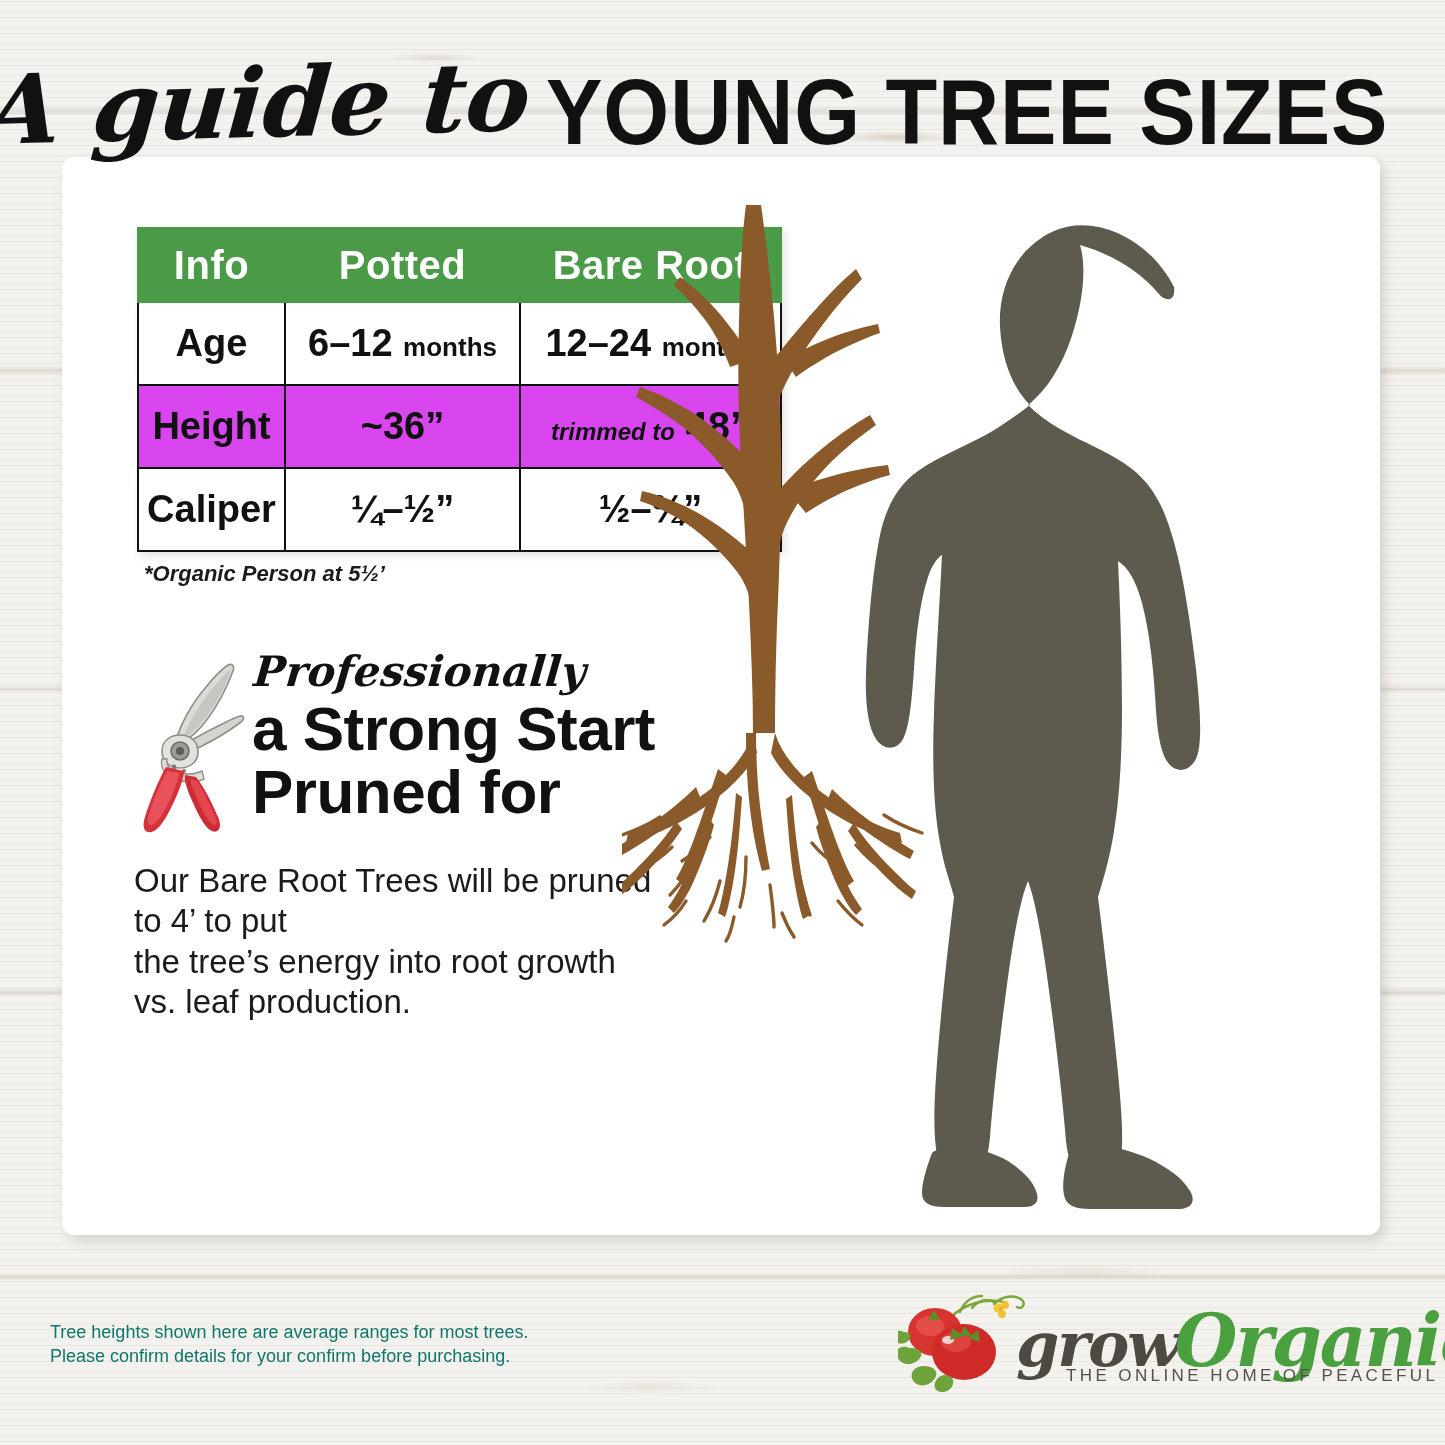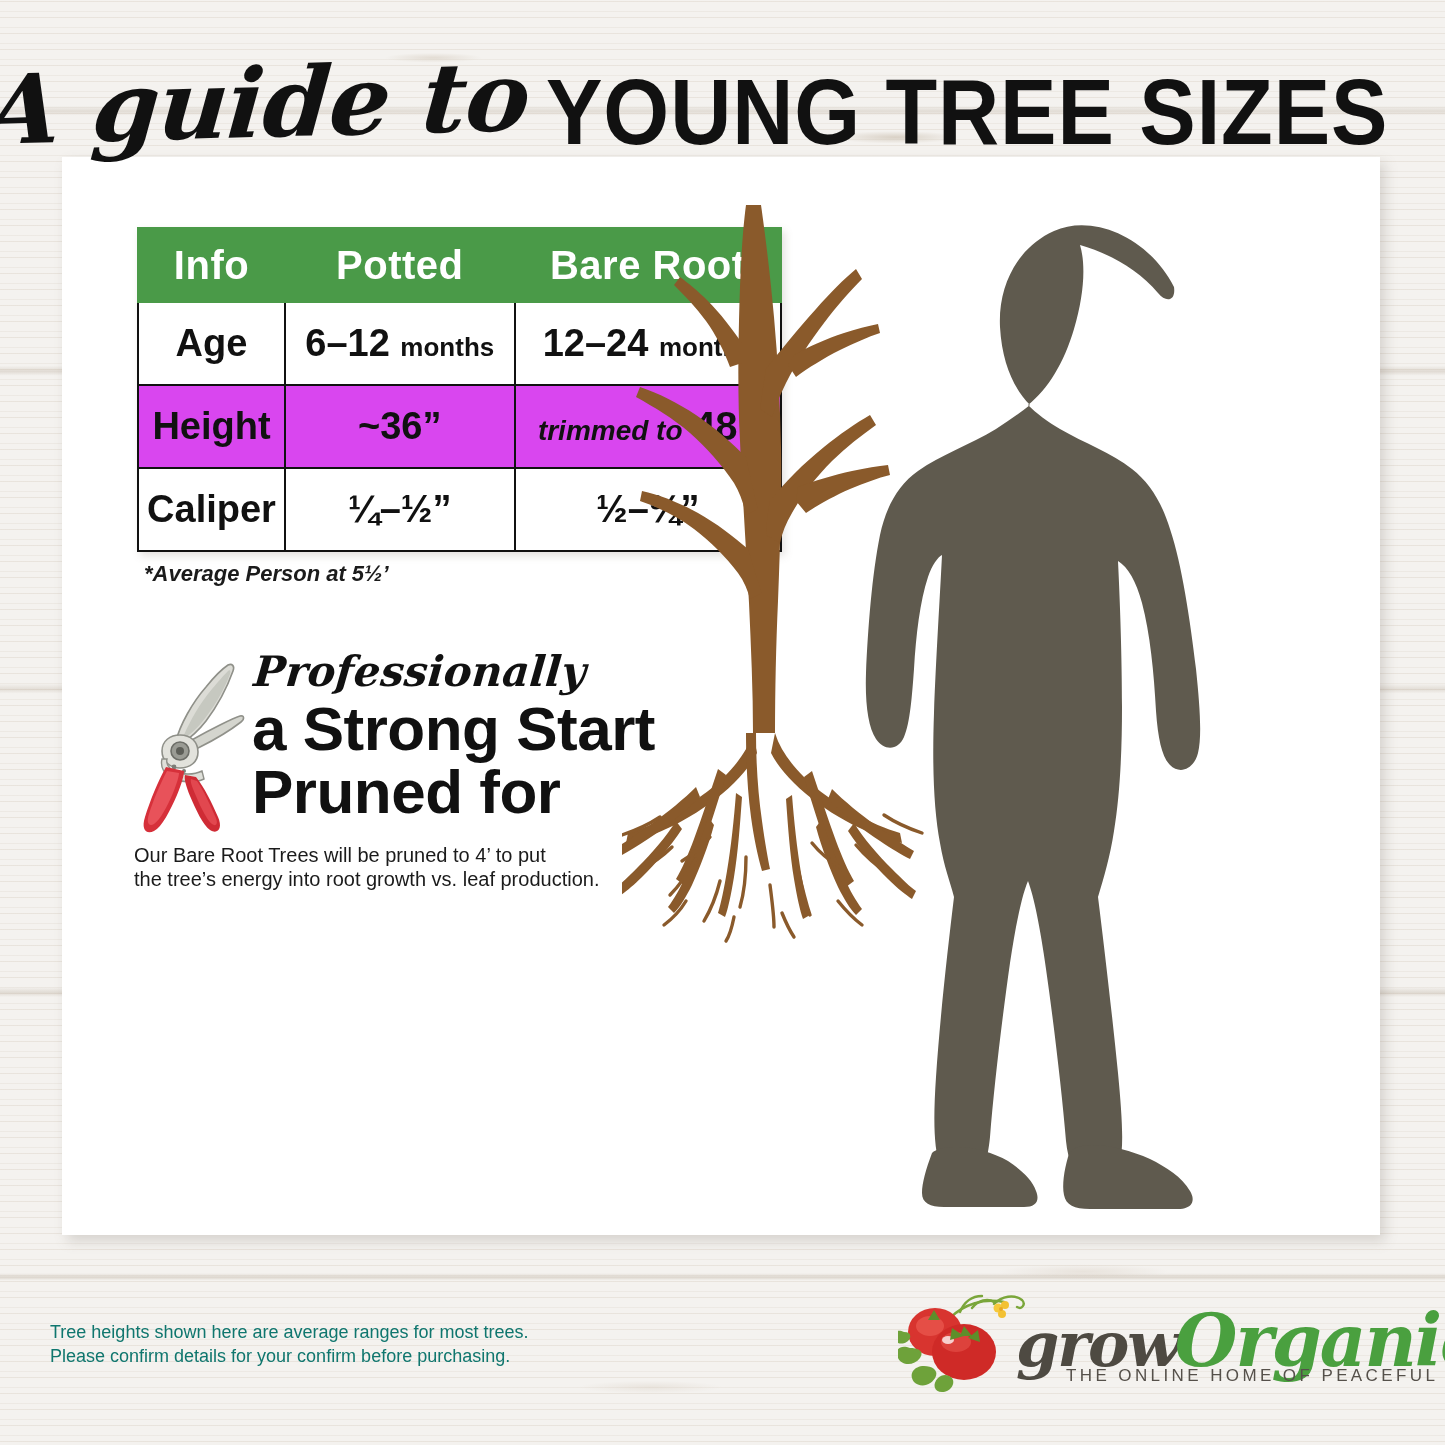--- a/index.html
+++ b/index.html
@@ -118,20 +118,21 @@
   .card {
     position: absolute;
     left: 62px;
     top: 157px;
     width: 1318px;
     height: 1078px;
     background: #ffffff;
     box-shadow: 5px 6px 12px rgba(110,100,90,0.22);
     z-index: 4;
     overflow: hidden;
+    border-radius: 12px;
   }
 
   
   .size-table {
     position: absolute;
     left: 75px;
     top: 70px;
     width: 645px;
     border-collapse: collapse;
     box-shadow: 3px 4px 8px rgba(120,112,102,0.20);
@@ -164,21 +165,21 @@
     font-weight: 700;
     font-size: 38px;
   }
   .unit {
     font-size: 26px;
     font-weight: 700;
     margin-top: 40px;
   }
   .ital {
     font-style: italic;
-    font-size: 28px;
+    font-size: 24px;
     font-weight: 700;
   }
   .big48 { font-size: 40px; font-weight: 700; }
 
   .table-note {
     position: absolute;
     left: 82px;
     top: 404px;
     font-family: "Liberation Sans", sans-serif;
     font-style: italic;
@@ -218,24 +219,24 @@
     font-weight: 700;
     font-size: 62px;
     line-height: 0.95;
     color: #111111;
     letter-spacing: -0.5px;
     margin-top: 4px;
   }
   .prune-body {
     position: absolute;
     left: 0px;
-    top: 196px;
+    top: 214px;
     width: 520px;
     font-family: "Liberation Sans Narrow", "Liberation Sans", sans-serif;
-    font-size: 20px;
+    font-size: 33px;
     line-height: 1.22;
     color: #1b1b1b;
   }
 
   
   .illos {
     position: absolute;
     left: 560px;
     top: 0px;
     width: 758px;
@@ -336,21 +337,21 @@
           <td class="val"><span class="ital">trimmed to</span> <span class="big48">48”</span></td>
         </tr>
         <tr>
           <td class="row-label">Caliper</td>
           <td class="val">¼–½”</td>
           <td class="val">½–¾”</td>
         </tr>
       </tbody>
     </table>
 
-    <div class="table-note">*Average Person at 5½’</div>
+    <div class="table-note">*Organic Person at 5½’</div>
 
     <div class="prune-block">
 
       <svg class="shears" viewBox="0 0 120 180">
 
         <path d="M42 86 C46 70 58 48 72 32 C80 22 88 14 94 10 C98 8 101 11 99 16 C94 30 84 50 72 66 C62 79 52 86 46 90 Z" fill="#dcdcd6" stroke="#8f9089" stroke-width="1.6"></path>
         <path d="M50 80 C56 66 66 48 78 34 C84 27 90 20 94 16 C96 14 97 16 96 19 C92 30 83 48 72 62 C63 74 55 80 51 83 Z" fill="#c6c8c0"></path>
 
         <path d="M40 96 C52 88 70 78 86 70 C94 66 102 62 106 61 C110 60 111 64 107 67 C98 74 82 84 66 92 C54 98 45 101 41 102 Z" fill="#d4d5ce" stroke="#90918a" stroke-width="1.6"></path>
 

